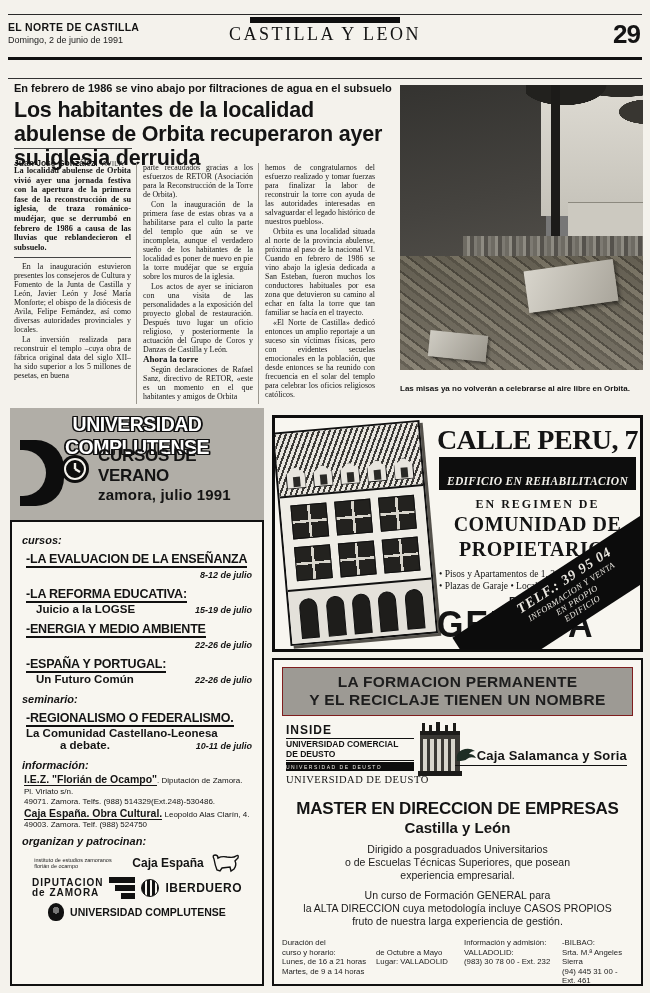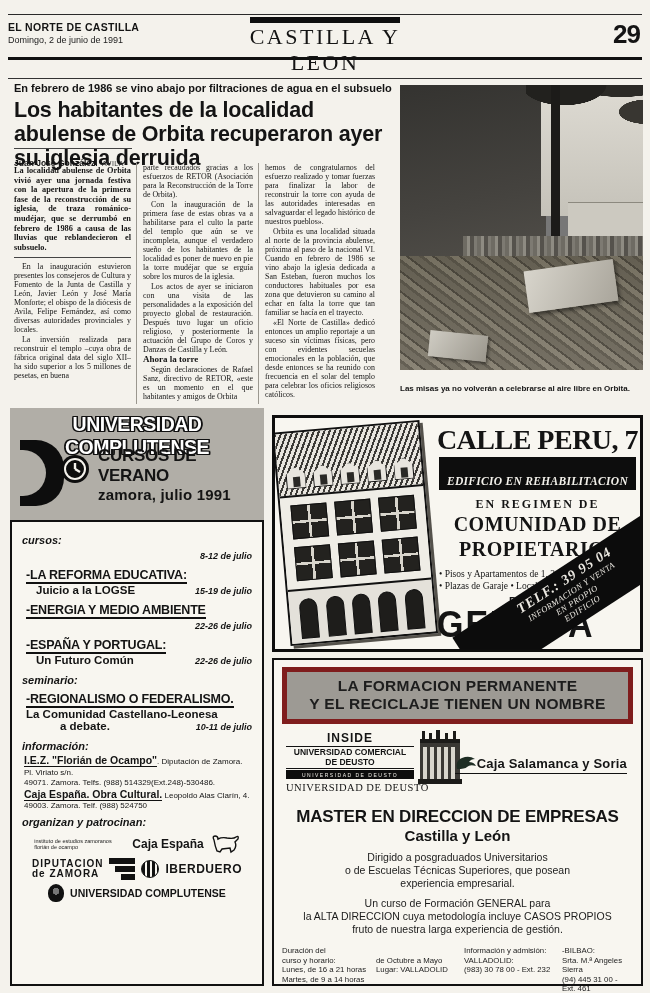--- a/index.html
+++ b/index.html
@@ -12,21 +12,21 @@
   
   .masthead {
     position:absolute; left:8px; right:8px; top:14px; height:46px;
     border-top:1px solid #2a2a2a; border-bottom:3px solid #111;
   }
   .mast-left { position:absolute; left:0; top:6px; }
   .paper-name { font-size:10.5px; font-weight:bold; letter-spacing:.3px; }
   .paper-date { font-size:9px; color:#222; margin-top:2px; }
   .mast-center { position:absolute; left:50%; top:0; transform:translateX(-50%); width:220px; text-align:center; }
   .section-bar { width:150px; height:6px; background:#0f0f0f; margin:2px auto 1px; }
-  .section-title { font-family:"Liberation Serif", serif; font-size:22px; letter-spacing:2.5px; font-weight:normal; }
+  .section-title { font-family:"Liberation Serif", serif; font-size:18px; letter-spacing:2.5px; font-weight:normal; }
   .page-number { position:absolute; right:2px; top:4px; font-size:26px; font-weight:bold; letter-spacing:-1px; }
   
   .kicker-rule { position:absolute; left:8px; right:8px; top:78px; border-top:1px solid #333; }
   .kicker { position:absolute; left:14px; top:82px; font-size:11px; font-weight:bold; }
   .headline { position:absolute; left:14px; top:98px; width:392px; font-size:21.5px; line-height:24px; font-weight:bold; letter-spacing:-.2px; }
   .byline-row { position:absolute; left:14px; top:148px; width:118px; border-top:1px solid #444; padding-top:3px; }
   .byline-author { font-size:8.5px; font-weight:bold; display:inline; }
   .byline-place { font-size:7px; color:#333; display:inline; letter-spacing:.5px; }
   .columns {
     position:absolute; left:14px; top:163px; width:384px; height:241px;
@@ -118,24 +118,24 @@
   .gr-reg1 { font-size:12px; font-weight:bold; letter-spacing:2px; margin-top:7px; }
   .gr-reg2 { font-size:20px; font-weight:bold; line-height:25px; letter-spacing:.5px; }
   .gr-bullets { text-align:left; margin:6px 0 0 4px; font-size:9.5px; line-height:12px; }
   .gr-promueve { font-family:"Liberation Sans", sans-serif; font-size:11px; font-weight:bold; margin-top:3px; }
   .gr-brand { font-family:"Liberation Sans", sans-serif; font-size:34px; font-weight:bold; letter-spacing:2px; line-height:32px; text-align:left; margin-left:2px; transform:scaleY(1.08); transform-origin:top left; }
   .gr-ribbon { position:absolute; right:-58px; bottom:26px; width:250px; background:#0c0c0c; color:#ece9e2; text-align:center; transform:rotate(-33deg); padding:5px 0 7px; font-family:"Liberation Serif", serif; font-style:italic; }
   .gr-ribbon .r1 { font-size:14px; font-weight:bold; letter-spacing:1px; }
   .gr-ribbon .r2 { font-size:8.5px; letter-spacing:.5px; line-height:10px; }
   
   .ad-de { position:absolute; left:272px; top:658px; width:371px; height:328px; border:2px solid #111; background:#f8f6f0; padding:7px 8px; }
-  .de-band { background:#9d9a94; border:5px solid #7f1d1d; text-align:center; padding:5px 2px 6px; }
+  .de-band { background:#9d9a94; border:1px solid #7f1d1d; text-align:center; padding:5px 2px 6px; }
   .de-band div { font-size:15.5px; font-weight:bold; letter-spacing:.3px; color:#1d1d1d; line-height:18px; }
   .de-logos { position:relative; height:74px; margin-top:5px; }
-  .de-inside-block { position:absolute; left:4px; top:2px; width:128px; text-align:center; }
+  .de-inside-block { position:absolute; left:4px; top:2px; width:128px; }
   .de-inside { font-size:12px; font-weight:bold; letter-spacing:1px; }
   .de-comercial { border-top:1px solid #111; border-bottom:1px solid #111; margin-top:1px; padding:1px 0; font-size:8.5px; font-weight:bold; line-height:9.5px; }
   .de-bar { background:#0d0d0d; color:#f0ede6; font-size:5px; letter-spacing:1.5px; padding:1.5px 0; margin-top:1px; }
   .de-univ { font-family:"Liberation Serif", serif; font-size:10.5px; margin-top:3px; letter-spacing:.5px; white-space:nowrap; }
   .de-bldg { position:absolute; left:134px; top:0; }
   .de-caja { position:absolute; right:6px; top:26px; display:flex; align-items:center; border-bottom:1px solid #111; padding-bottom:2px; }
   .de-caja-name { font-size:13px; font-weight:bold; letter-spacing:.2px; }
   .de-master { text-align:center; margin-top:4px; }
   .de-master .m1 { font-size:17px; font-weight:bold; letter-spacing:-.2px; }
   .de-master .m2 { font-size:15px; font-weight:bold; }
@@ -216,20 +216,21 @@
       </div>
       <div class="uc-sub">
         <div class="uc-sub1">CURSOS DE VERANO</div>
         <div class="uc-sub2">zamora, julio 1991</div>
       </div>
     </div>
     <div class="uc-box">
       <div class="uc-label">cursos:</div>
 
       <div class="uc-course">
+        <div class="uc-course-title">-LA EVALUACION DE LA ENSEÑANZA</div>
         <div class="uc-course-row">
             <span class="uc-date">8-12 de julio</span>
           </div>
       </div>
       <div class="uc-course">
         <div class="uc-course-title">-LA REFORMA EDUCATIVA:</div>
         <div class="uc-course-row">
           <span class="uc-course-sub">Juicio a la LOGSE</span>
           <span class="uc-date">15-19 de julio</span>
         </div>

